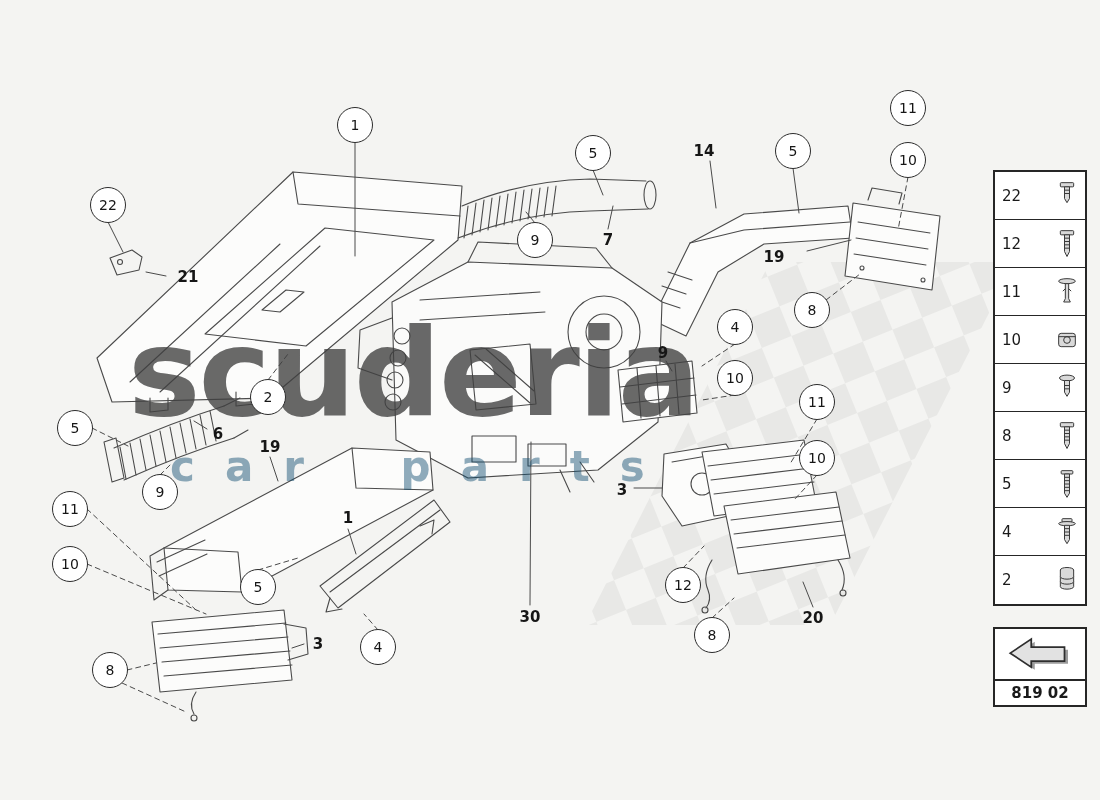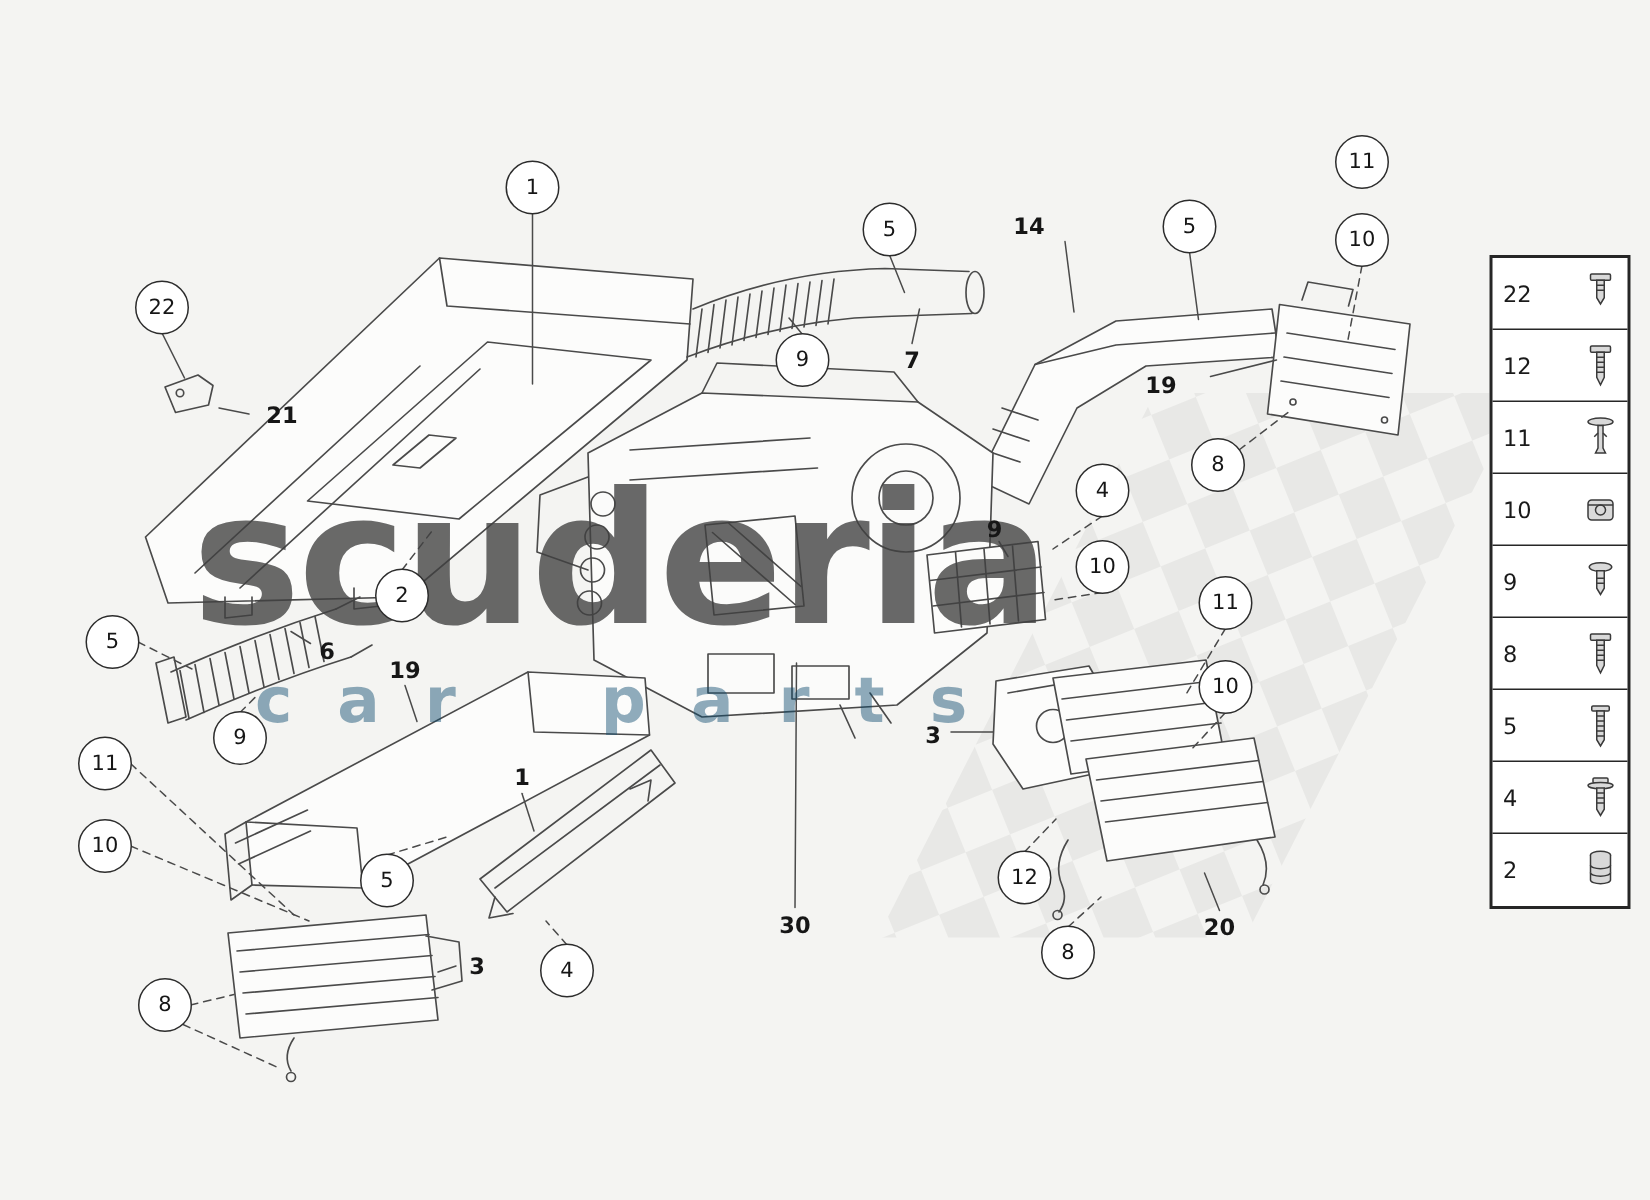--- a/index.html
+++ b/index.html
@@ -190,21 +190,21 @@
 
   <div class="wm-title">scuderia</div>
   <div class="wm-sub">car parts</div>
 
   <div class="co circle" style="left:108px;top:205px">22</div>
   <div class="co plain" style="left:188px;top:277px">21</div>
   <div class="co circle" style="left:355px;top:125px">1</div>
   <div class="co circle" style="left:593px;top:153px">5</div>
   <div class="co circle" style="left:535px;top:240px">9</div>
   <div class="co plain" style="left:608px;top:240px">7</div>
-  <div class="co plain" style="left:686px;top:151px">14</div>
+  <div class="co plain" style="left:704px;top:151px">14</div>
   <div class="co circle" style="left:793px;top:151px">5</div>
   <div class="co circle" style="left:908px;top:108px">11</div>
   <div class="co circle" style="left:908px;top:160px">10</div>
   <div class="co plain" style="left:774px;top:257px">19</div>
   <div class="co circle" style="left:812px;top:310px">8</div>
   <div class="co circle" style="left:735px;top:327px">4</div>
   <div class="co plain" style="left:663px;top:353px">9</div>
   <div class="co circle" style="left:735px;top:378px">10</div>
   <div class="co circle" style="left:268px;top:397px">2</div>
   <div class="co plain" style="left:218px;top:434px">6</div>
@@ -313,14 +313,23 @@
       <span class="legend-icon">
         <svg viewBox="0 0 26 36" width="22" height="30">
             <ellipse cx="13" cy="6" rx="8" ry="3"></ellipse>
             <path d="M5 6 v20 a8 3 0 0 0 16 0 v-20"></path>
             <path d="M5 14 a8 3 0 0 0 16 0 M5 20 a8 3 0 0 0 16 0"></path>
           </svg>
       </span>
     </div>
   </div>
 
+  <div class="navbox">
+    <div class="nav-arrow">
+      <svg viewBox="0 0 84 48" width="74" height="42">
+        <polygon points="12,26 36,10 36,19 74,19 74,35 36,35 36,42" fill="#9b9b9b"></polygon>
+        <polygon points="8,23 32,7 32,16 70,16 70,32 32,32 32,39" fill="#e2e2e2" stroke="#2e2e2e" stroke-width="2"></polygon>
+      </svg>
+    </div>
+    <div class="nav-code">819 02</div>
+  </div>
 
 </div>
 
 </body></html>

